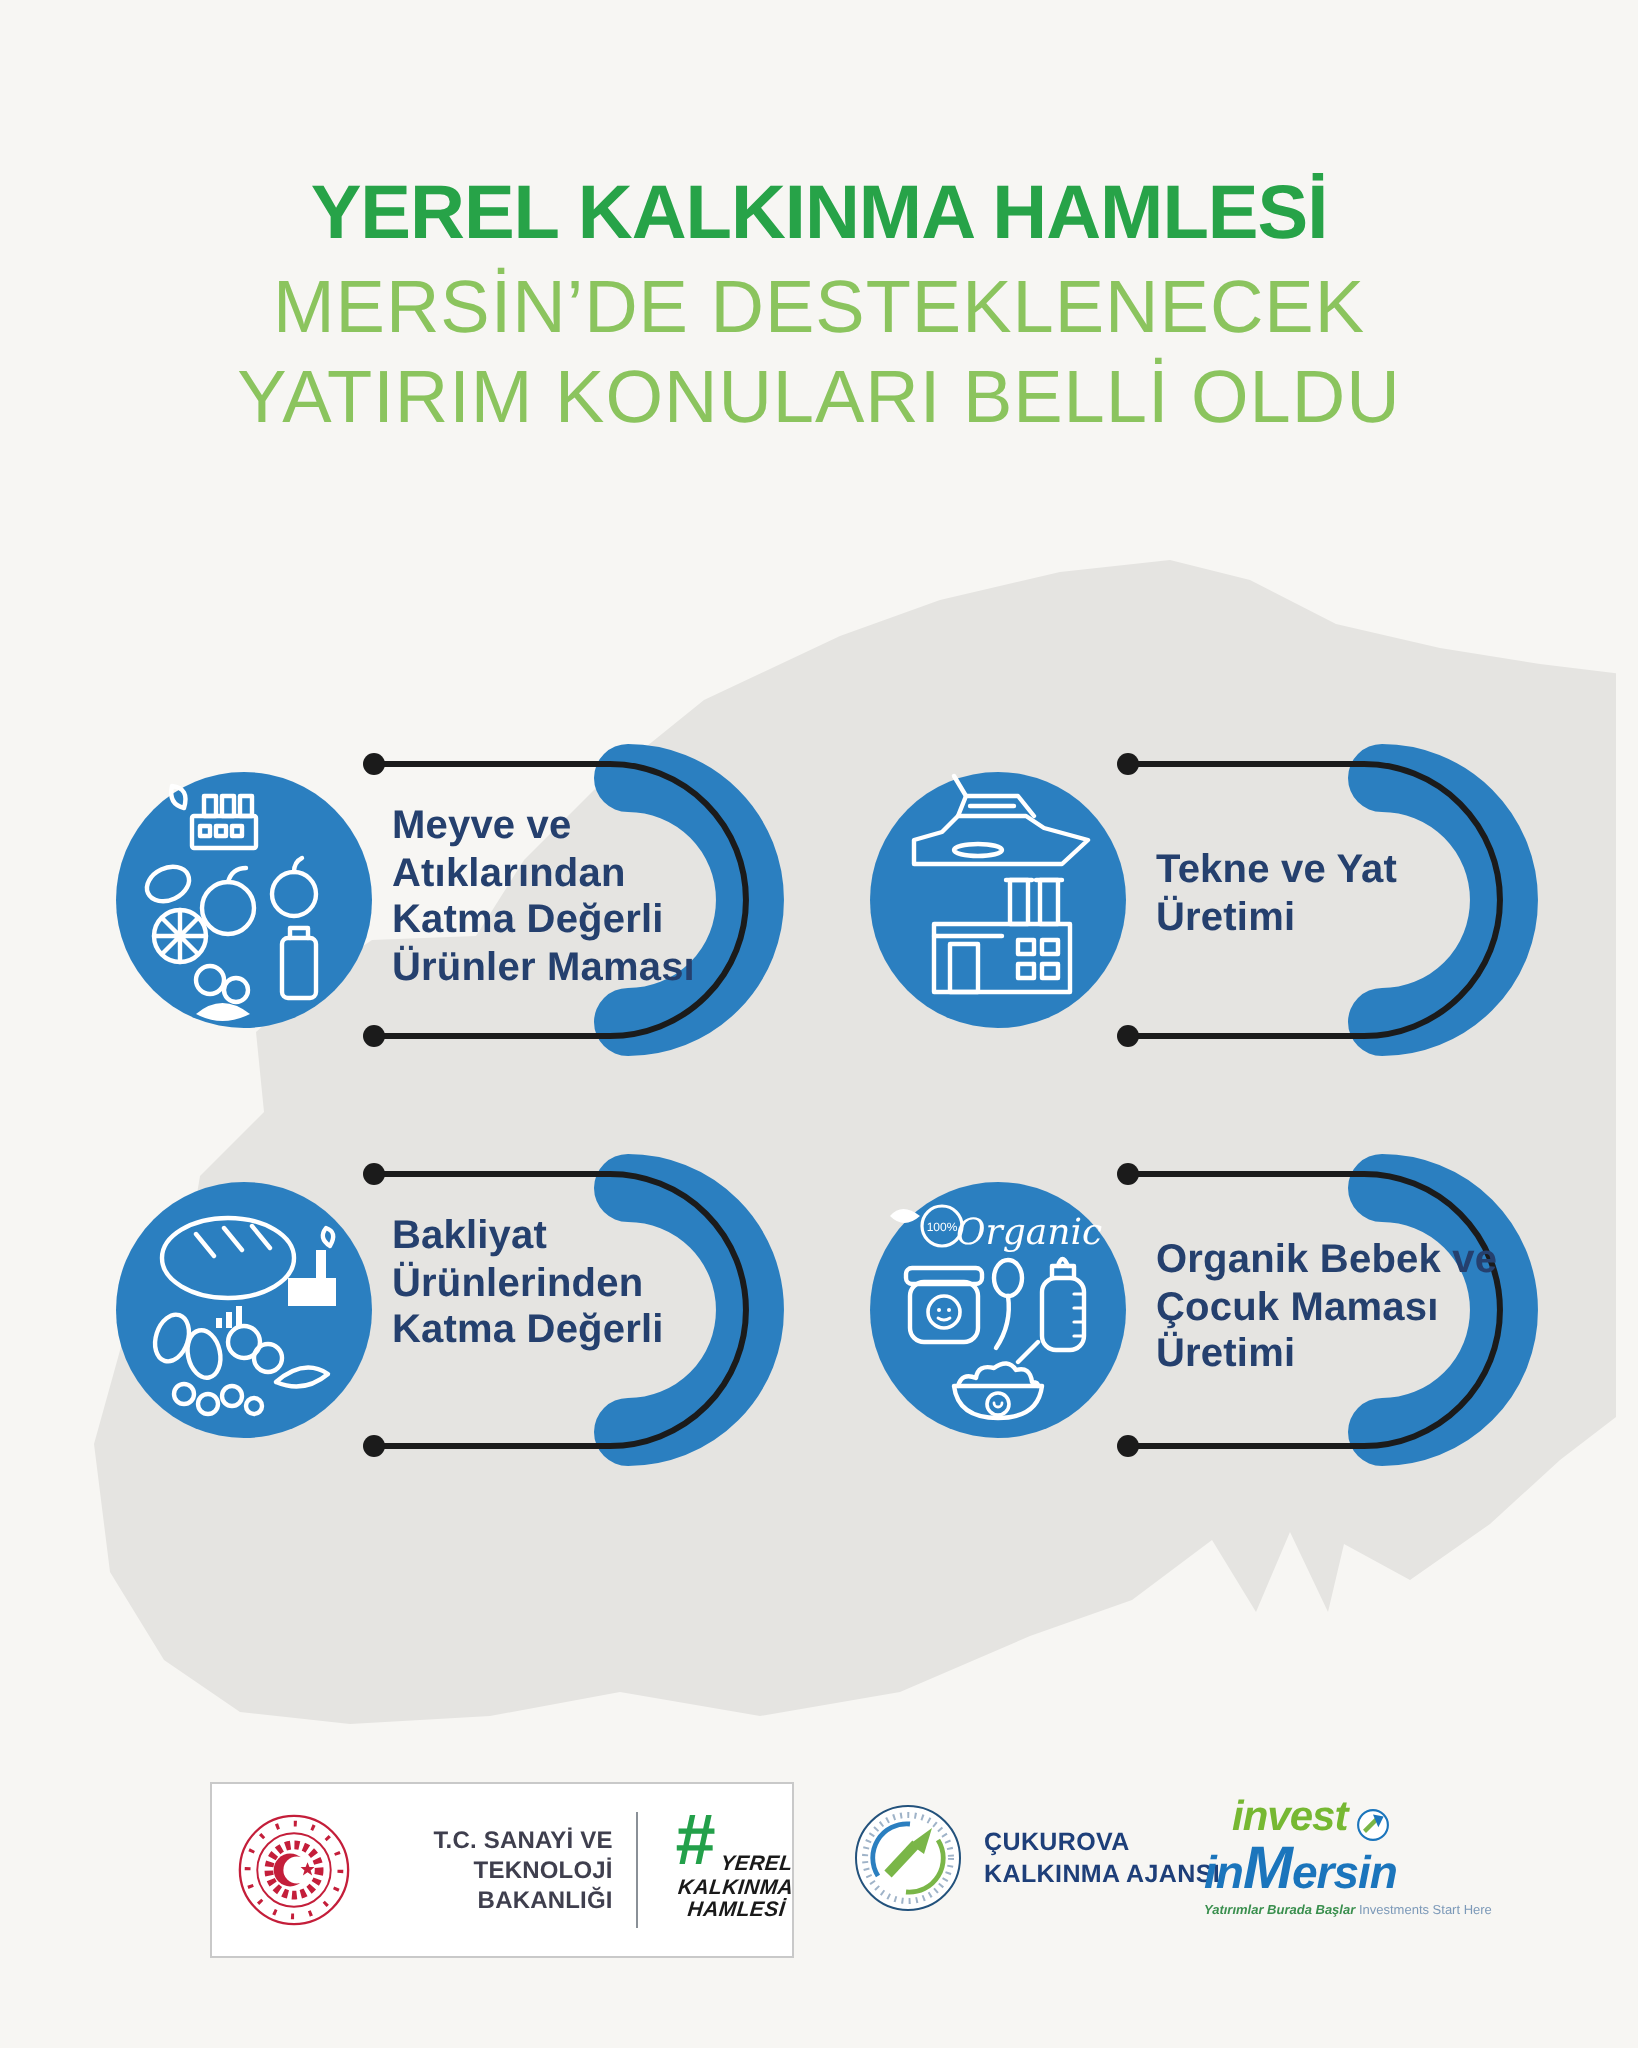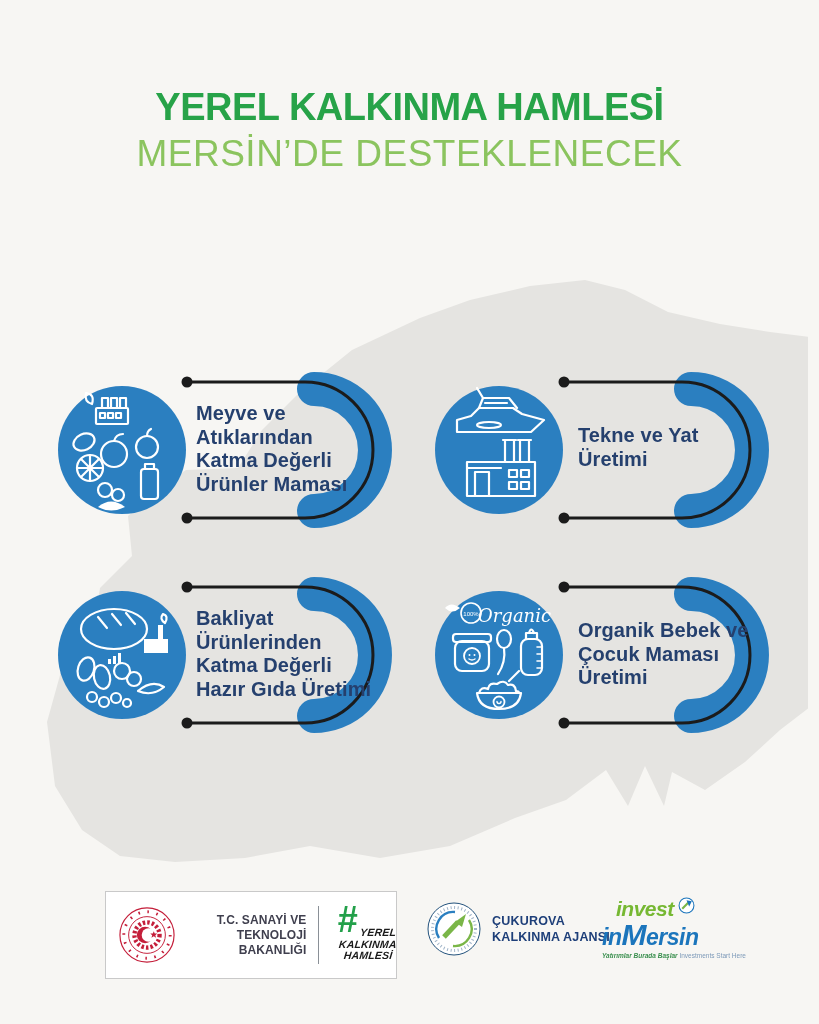--- a/index.html
+++ b/index.html
@@ -26,21 +26,21 @@
   .hash{position:absolute;left:8px;top:-4px;font-size:36px;font-weight:bold;color:#23a04a;font-style:italic;}
   .hash-lines{position:absolute;left:0;top:24px;width:78px;font-size:10.5px;font-weight:bold;font-style:italic;color:#1a1a1a;line-height:11.5px;letter-spacing:0.2px;transform:skewX(-6deg);}
   .hl1{padding-left:30px;}
   .hl2{padding-left:10px;}
   .hl3{padding-left:16px;}
 
   .cka{position:absolute;left:426px;top:901px;display:flex;gap:10px;align-items:center;}
   .cka-text{font-size:12.5px;font-weight:bold;color:#1e3f79;line-height:16px;letter-spacing:0.2px;}
 
   .invest{position:absolute;left:602px;top:897px;width:160px;}
-  .inv-row1{display:flex;align-items:flex-start;gap:4px;padding-left:14px;}
+  .inv-row1{display:flex;align-items:flex-end;gap:4px;padding-left:14px;}
   .inv-word{font-size:21px;font-weight:bold;font-style:italic;color:#76b832;letter-spacing:-0.5px;}
   .inv-row2{margin-top:-3px;font-size:23px;font-weight:bold;font-style:italic;color:#1b75bc;letter-spacing:-0.5px;}
   .inv-mersin{display:inline-block;}
   .inv-mersin::first-letter{font-size:30px;}
   .inv-tag{margin-top:0;font-size:6.5px;white-space:nowrap;}
   .tag-tr{color:#3a8f4e;font-weight:bold;font-style:italic;}
   .tag-en{color:#7c99b8;}
 </style>
 </head>
 <body>
@@ -49,20 +49,21 @@
 
   <svg class="map" width="819" height="1024" viewBox="0 0 819 1024">
     <path fill="#e5e4e1" d="M238,468 L262,430 L300,392 L352,350 L420,318 L470,300 L530,286 L585,280 L625,290 L668,312 L720,324 L770,332 L819,338
       L819,700 L780,730 L745,762 L705,790 L672,772 L664,806 L645,766 L628,806 L606,770 L566,800 L515,818 L450,846 L380,858 L310,846
       L245,858 L175,862 L120,856 L82,830 L55,786 L47,722 L62,668 L92,636 L100,588 L132,556 L128,516 L162,486 L186,470 Z"></path>
   </svg>
 
   <header class="title">
     <div class="t-bold">YEREL KALKINMA HAMLESİ</div>
     <div class="t-light">MERSİN’DE DESTEKLENECEK</div>
+    <div class="t-light">YATIRIM KONULARI BELLİ OLDU</div>
   </header>
 
   <section class="item" style="left:50px;top:370px;">
     <svg class="bracket" width="350" height="170" viewBox="0 0 350 170">
       <path d="M264,19 A61,61 0 0 1 264,141" fill="none" stroke="#2b7fc0" stroke-width="34" stroke-linecap="round"></path>
       <path d="M137,12 H255 A68,68 0 0 1 255,148 H137" fill="none" stroke="#1b1b1b" stroke-width="3"></path>
       <circle cx="137" cy="12" r="5.5" fill="#1b1b1b"></circle>
       <circle cx="137" cy="148" r="5.5" fill="#1b1b1b"></circle>
       <circle cx="72" cy="80" r="64" fill="#2b7fc0"></circle>
       <g stroke="#fff" fill="none" stroke-width="2.2" stroke-linecap="round" stroke-linejoin="round">
@@ -153,21 +154,20 @@
             <rect x="63" y="81" width="3" height="8"></rect>
             <rect x="68" y="78" width="3" height="11"></rect>
         </g>
         <path d="M115,48 q-6,-4 -2,-9 q6,2 2,9"></path>
       </g>
     </svg>
     <div class="label" style="left:146px;top:32px;">
       <div>Bakliyat</div>
       <div>Ürünlerinden</div>
       <div>Katma Değerli</div>
-      <div>Hazır Gıda Üretimi</div>
     </div>
   </section>
 
   <section class="item" style="left:427px;top:575px;">
     <svg class="bracket" width="350" height="170" viewBox="0 0 350 170">
       <path d="M264,19 A61,61 0 0 1 264,141" fill="none" stroke="#2b7fc0" stroke-width="34" stroke-linecap="round"></path>
       <path d="M137,12 H255 A68,68 0 0 1 255,148 H137" fill="none" stroke="#1b1b1b" stroke-width="3"></path>
       <circle cx="137" cy="12" r="5.5" fill="#1b1b1b"></circle>
       <circle cx="137" cy="148" r="5.5" fill="#1b1b1b"></circle>
       <circle cx="72" cy="80" r="64" fill="#2b7fc0"></circle>

